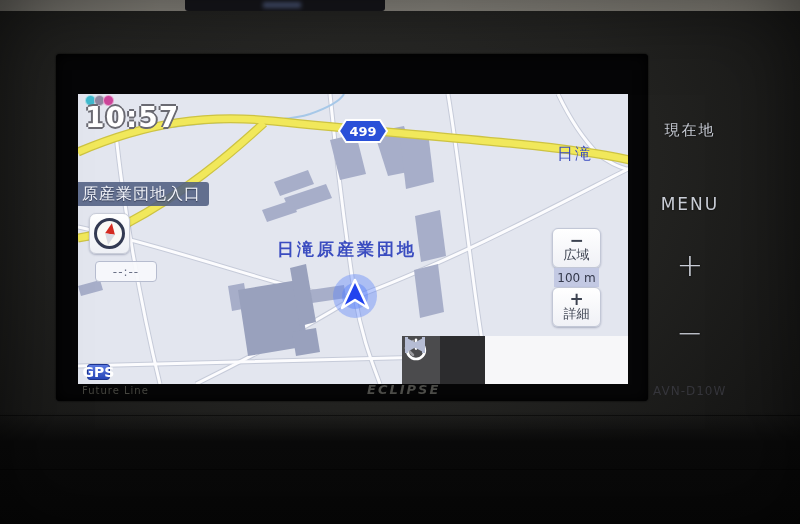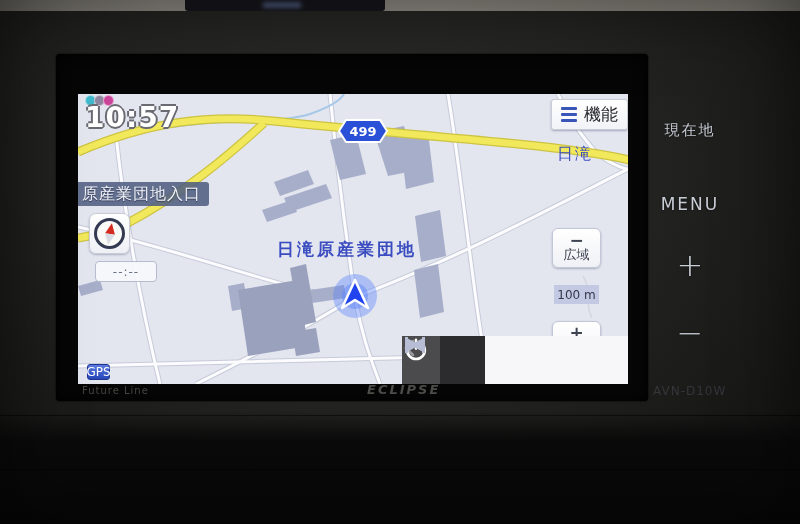--- a/index.html
+++ b/index.html
@@ -66,27 +66,27 @@
   .label-center { left:199px; top:144px; font-size:17px; letter-spacing:3px;font-weight:bold; }
   .label-right { left:479px; top:50px; font-size:16px; letter-spacing:2px; }
 
   
   .scale { position:absolute; left:474px; top:134px; width:49px; z-index:4; }
   .scale-btn { width:49px; height:40px; background:linear-gradient(#ffffff,#f0f1f6); border:1px solid #c2c7d6; border-radius:6px;
                display:flex; flex-direction:column; align-items:center; justify-content:center;
                box-shadow:0 1px 2px rgba(40,50,90,.3); cursor:pointer; color:#3c4250; }
   .scale-btn .sym { font-size:17px; line-height:14px; font-weight:bold; }
   .scale-btn .txt { font-size:13px; line-height:16px; }
-  .scale-value { width:45px; height:19px; margin:17px auto; background:#c3c9e3; display:flex; align-items:center; justify-content:center;
+  .scale-value { width:45px; height:19px; margin:0 auto; background:#c3c9e3; display:flex; align-items:center; justify-content:center;
                  font-size:12px; color:#33384a; }
 
   
   .gps-badge { position:absolute; left:9px; top:270px; width:23px; height:16px; z-index:3;
                background:linear-gradient(#5b79e0,#2746b8); border:1px solid #1d3490; border-radius:3px;
-               display:flex; align-items:center; justify-content:center; font-size:12px; font-weight:normal; color:#fff; }
+               display:flex; align-items:center; justify-content:center; font-size:14px; font-weight:bold; color:#fff; }
 
   
   .bottom-bar { position:absolute; left:324px; top:242px; width:226px; height:48px; z-index:5; display:flex; }
   .bb-back { width:38px; height:48px; background:#4b4b4d; display:flex; align-items:center; justify-content:center; cursor:pointer; }
   .bb-power { width:45px; height:48px; background:#2c2c2e; display:flex; align-items:center; justify-content:center; cursor:pointer; }
   .bb-media { width:143px; height:48px; background:#f7f7f9; display:flex; align-items:center; justify-content:space-evenly; }
   .bb-media svg { cursor:pointer; }
 
   
   .hard-btn { position:absolute; color:#c9cdd6; text-align:center; cursor:pointer; text-shadow:0 0 2px rgba(0,0,0,.8); }
@@ -185,28 +185,20 @@
         </svg>
 
         <div class="status-dots">
           <i class="dot-teal"></i>
           <i class="dot-gray"></i>
           <i class="dot-pink"></i>
         </div>
 
         <div class="clock">10:57</div>
 
-        <div class="func-btn">
-          <span class="hamburger">
-              <b></b>
-              <b></b>
-              <b></b>
-            </span>
-          <span class="func-label">機能</span>
-        </div>
 
         <div class="map-label label-right">日滝</div>
         <div class="map-label label-center">日滝原産業団地</div>
 
         <div class="roadname">原産業団地入口</div>
 
         <div class="compass">
           <div class="compass-face">
             <div class="needle">
                 <span class="n"></span>

